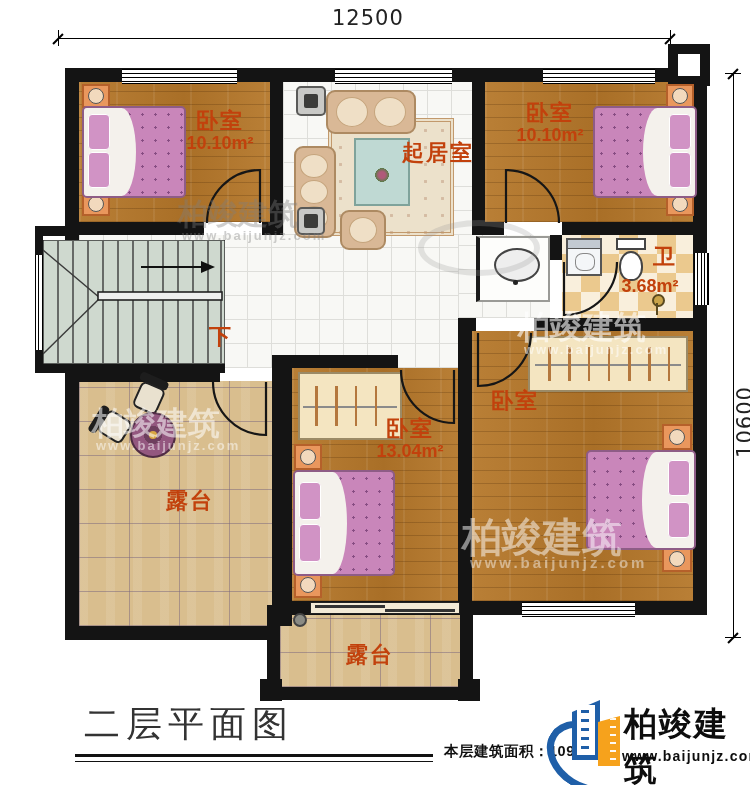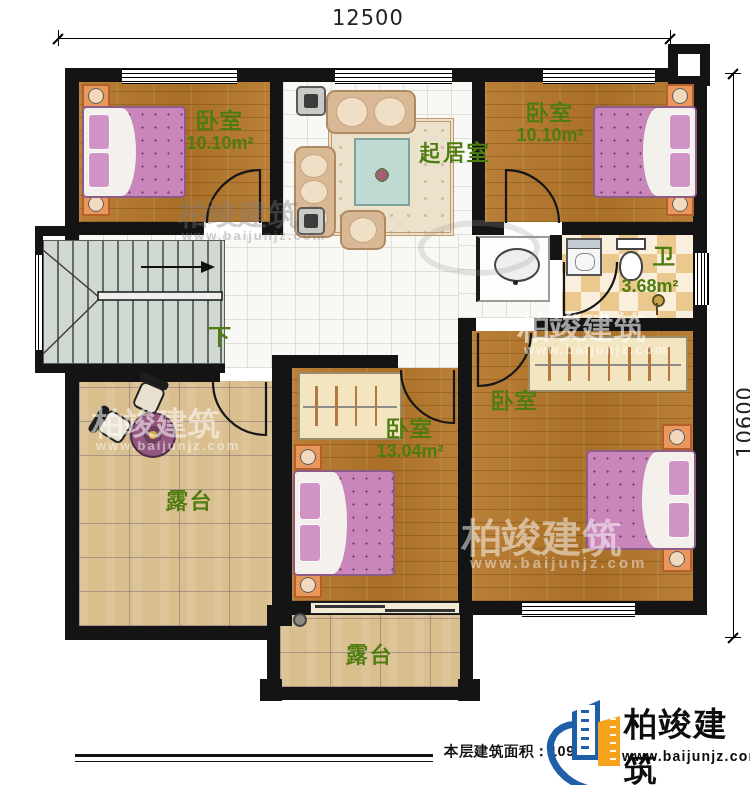--- a/index.html
+++ b/index.html
@@ -56,21 +56,21 @@
   .graybox{position:absolute;background:#c9c9c6;border:2px solid #5a5a58;border-radius:5px;}
   .graybox:after{content:"";position:absolute;left:22%;top:22%;right:22%;bottom:22%;background:#3c3c3a;border-radius:2px;}
   .door{position:absolute;width:58px;height:58px;}
   .chair{position:absolute;width:32px;height:34px;}
   .chair .back{position:absolute;left:0;top:0;width:30px;height:9px;background:#1d1d1d;border-radius:4px;}
   .chair .seat{position:absolute;left:4px;top:8px;width:22px;height:24px;background:#e9e1cf;border:2px solid #222;border-radius:6px;}
   .rtable{position:absolute;width:42px;height:42px;border-radius:50%;border:2px solid #4f2c44;
           background:radial-gradient(circle at 50% 50%, #6e3f5e 0 30%, #93577f 31% 100%);}
   .rtable:after{content:"";position:absolute;left:50%;top:50%;width:8px;height:8px;margin:-4px;background:#d8a743;border-radius:50%;}
   
-  .rlabel{position:absolute;text-align:center;color:#4d7c0f;line-height:1.15;}
+  .rlabel{position:absolute;text-align:center;color:#c2410c;line-height:1.15;}
   .rlabel .nm{font-size:22px;font-weight:700;letter-spacing:2px;}
   .rlabel .ar{font-size:18px;font-weight:700;letter-spacing:0;}
   .wm{position:absolute;font-weight:700;white-space:nowrap;pointer-events:none;}
   
   .dim-line-h{position:absolute;height:0;border-top:1.6px solid #000;}
   .dim-line-v{position:absolute;width:0;border-left:1.6px solid #000;}
   .dim-end-v{position:absolute;width:0;height:16px;border-left:1.6px solid #000;}
   .dim-end-h{position:absolute;height:0;width:16px;border-top:1.6px solid #000;}
   .dim-slash{position:absolute;width:14px;height:0;border-top:2.2px solid #000;transform:rotate(-45deg);}
   .dim-text{position:absolute;font-size:21px;color:#222;letter-spacing:1px;font-family:"DejaVu Sans",sans-serif;}
@@ -297,21 +297,21 @@
     <svg width="58" height="58" viewBox="0 0 58 58">
         <path d="M2,2 L2,55 A53,53 0 0 0 55,2" fill="none" stroke="#161616" stroke-width="2.2"></path>
       </svg>
   </div>
   <div class="abs" style="left:283px;top:613px;width:10px;height:10px;border:2px solid #444;border-radius:50%;background:#8b8b84;"></div>
 
   <div class="rlabel" style="left:150px;top:108px;width:120px;">
     <div class="nm">卧室</div>
     <div class="ar">10.10m²</div>
   </div>
-  <div class="rlabel" style="left:395px;top:140px;width:100px;">
+  <div class="rlabel" style="left:378px;top:140px;width:100px;">
     <div class="nm">起居室</div>
   </div>
   <div class="rlabel" style="left:485px;top:100px;width:110px;">
     <div class="nm">卧室</div>
     <div class="ar">10.10m²</div>
   </div>
   <div class="rlabel" style="left:630px;top:244px;width:50px;">
     <div class="nm">卫</div>
   </div>
   <div class="rlabel" style="left:598px;top:276px;width:84px;">
@@ -337,20 +337,21 @@
   <div class="wm" style="left:168px;top:194px;font-size:30px;color:rgba(125,125,125,.38);">柏竣建筑</div>
   <div class="wm" style="left:172px;top:228px;font-size:13px;color:rgba(125,125,125,.38);letter-spacing:2px;">www.baijunjz.com</div>
   <div class="abs" style="left:408px;top:220px;width:110px;height:44px;border:6px solid rgba(150,150,150,.25);border-radius:50%;"></div>
   <div class="wm" style="left:82px;top:402px;font-size:32px;color:rgba(255,255,255,.55);">柏竣建筑</div>
   <div class="wm" style="left:86px;top:438px;font-size:13px;color:rgba(255,255,255,.5);letter-spacing:2px;">www.baijunjz.com</div>
   <div class="wm" style="left:508px;top:306px;font-size:32px;color:rgba(255,255,255,.6);">柏竣建筑</div>
   <div class="wm" style="left:514px;top:342px;font-size:13px;color:rgba(255,255,255,.55);letter-spacing:2px;">www.baijunjz.com</div>
   <div class="wm" style="left:452px;top:510px;font-size:40px;color:rgba(255,255,255,.5);">柏竣建筑</div>
   <div class="wm" style="left:460px;top:554px;font-size:15px;color:rgba(255,255,255,.45);letter-spacing:3px;">www.baijunjz.com</div>
 
+  <div class="title-cn" style="left:74px;top:700px;">二层平面图</div>
   <div class="uline1" style="left:65px;top:754px;width:358px;"></div>
   <div class="uline2" style="left:65px;top:761px;width:358px;"></div>
   <div class="area-note" style="left:434px;top:742px;">本层建筑面积：109.</div>
 
   <div class="logo-swoosh" style="left:534px;top:724px;"></div>
   <div class="logo-tower-b" style="left:562px;top:700px;"></div>
   <div class="logo-tower-o" style="left:588px;top:716px;"></div>
   <div class="brand-name" style="left:614px;top:702px;">柏竣建筑</div>
   <div class="brand-url" style="left:612px;top:748px;">www.baijunjz.com</div>
 

